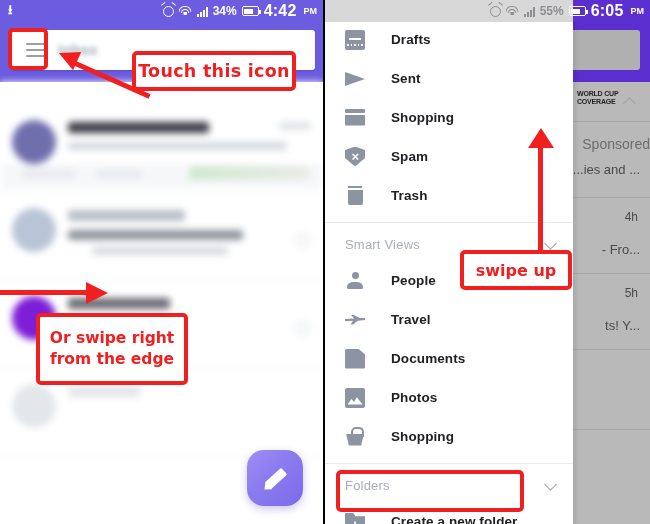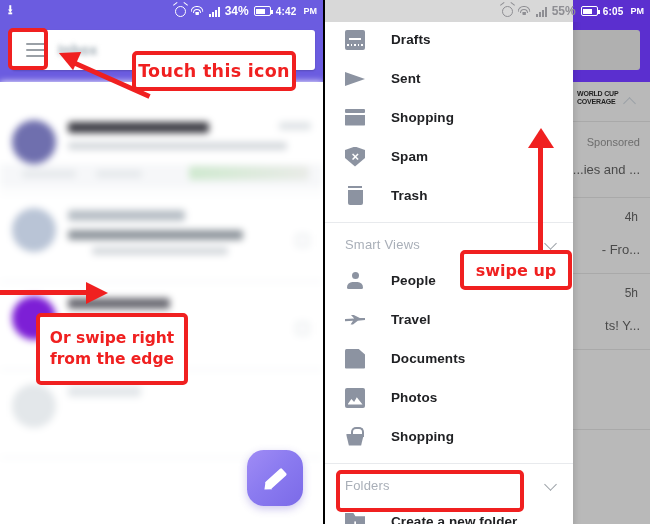--- a/index.html
+++ b/index.html
@@ -18,21 +18,21 @@
 
   
   .statusbar {
     position: absolute; top: 0; left: 0; height: 22px; width: 100%;
     display: flex; align-items: center;
     font-size: 12px; font-weight: bold;
   }
   .sb-left-bg  { background: #6b5ce0; color: #ffffff; }
   .sb-icons { display: flex; align-items: center; gap: 5px; margin-left: auto; padding-right: 6px; }
   .sb-dl { margin-left: 8px; font-size: 13px; }
-  .sb-time { font-size: 10px; letter-spacing: .2px; }
+  .sb-time { font-size: 16px; letter-spacing: .2px; }
   .sb-ampm { font-size: 9px; margin-left: 2px; }
   .sb-pct { font-size: 12px; }
 
   
   #sb-right { background: transparent; }
   #sb-right .sb-plate-gray {
     position: absolute; left:0; top:0; width: 248px; height: 22px; background: #d8d8d8;
   }
   #sb-right .sb-plate-purple {
     position: absolute; left: 248px; top:0; width: 77px; height: 22px; background: #5b2fcf;
@@ -128,21 +128,21 @@
     color:#222; line-height: 8px; letter-spacing:-0.2px; }
   #rbg-wc .chev { position:absolute; right: 14px; top: 15px; }
   .chev-up, .chev-dn { width: 11px; height: 11px; position: relative; }
   .chev-up::after, .chev-dn::after {
     content:''; position:absolute; left: 0; top: 2px; width: 8px; height: 8px;
     border-left: 1.6px solid #9aa0a6; border-top: 1.6px solid #9aa0a6;
   }
   .chev-up::after { transform: rotate(45deg); }
   .chev-dn::after { transform: rotate(225deg); top: 0px; }
   #rbg-sponsored { height: 76px; }
-  #rbg-sponsored .sp { position:absolute; right: 10px; top: 14px; font-size: 11px; color:#6d6d6d; }
+  #rbg-sponsored .sp { position:absolute; right: 0; top: 14px; font-size: 14px; color:#6d6d6d; }
   #rbg-sponsored .tx { position:absolute; right: 10px; top: 40px; font-size: 13px; color:#4a4a4a; }
   #rbg-r1 { height: 76px; }
   #rbg-r1 .tm { position:absolute; right: 12px; top: 12px; font-size: 12px; color:#4a4a4a; }
   #rbg-r1 .tx { position:absolute; right: 10px; top: 44px; font-size: 13px; color:#4a4a4a; }
   #rbg-r2 { height: 76px; }
   #rbg-r2 .tm { position:absolute; right: 12px; top: 12px; font-size: 12px; color:#4a4a4a; }
   #rbg-r2 .tx { position:absolute; right: 10px; top: 44px; font-size: 13px; color:#4a4a4a; }
   #rbg-r3 { height: 80px; }
 
   

